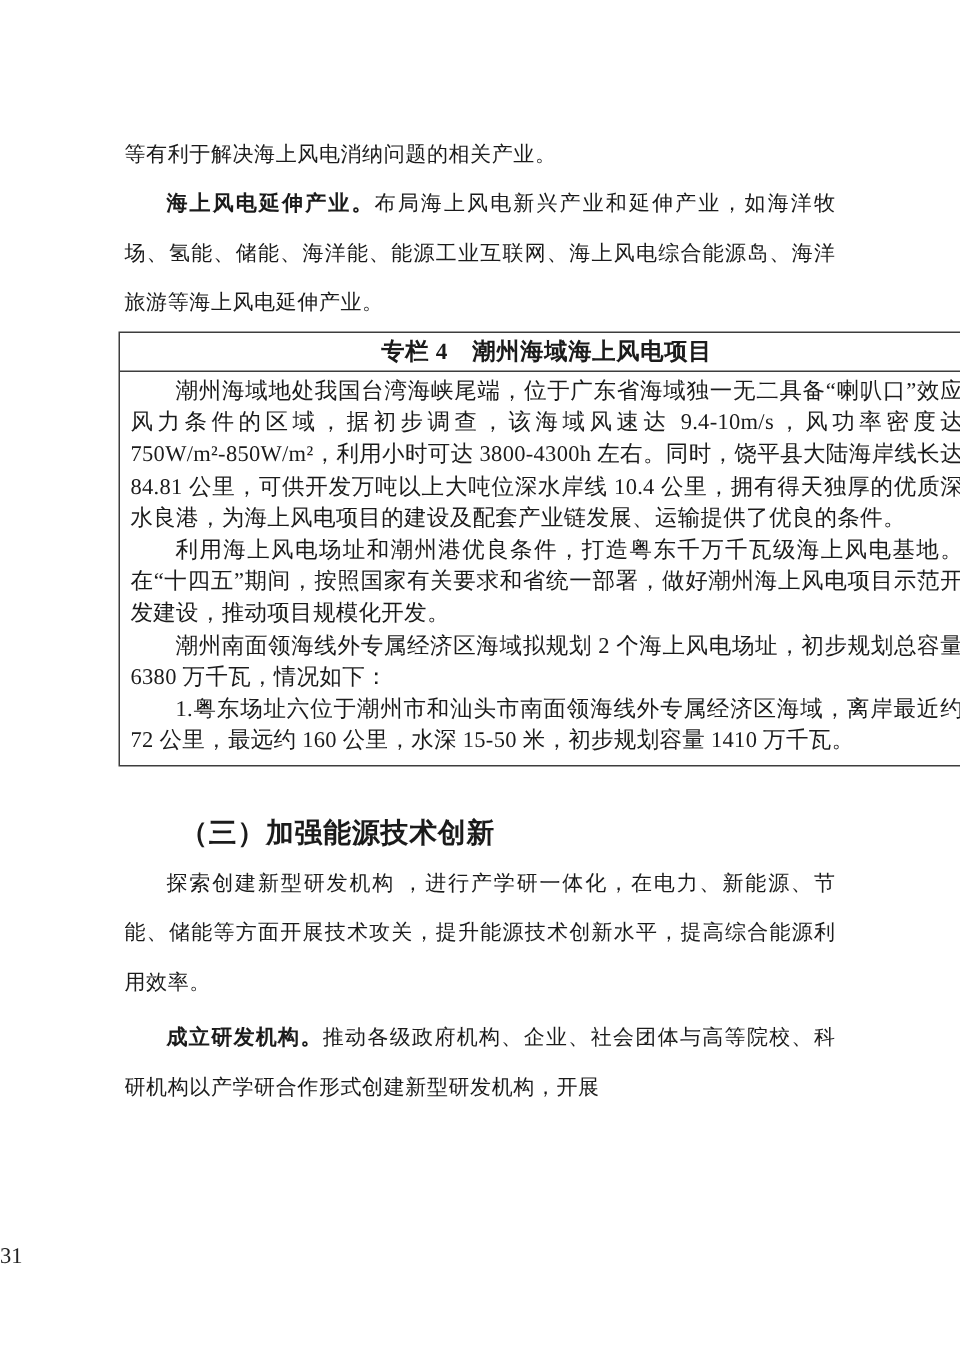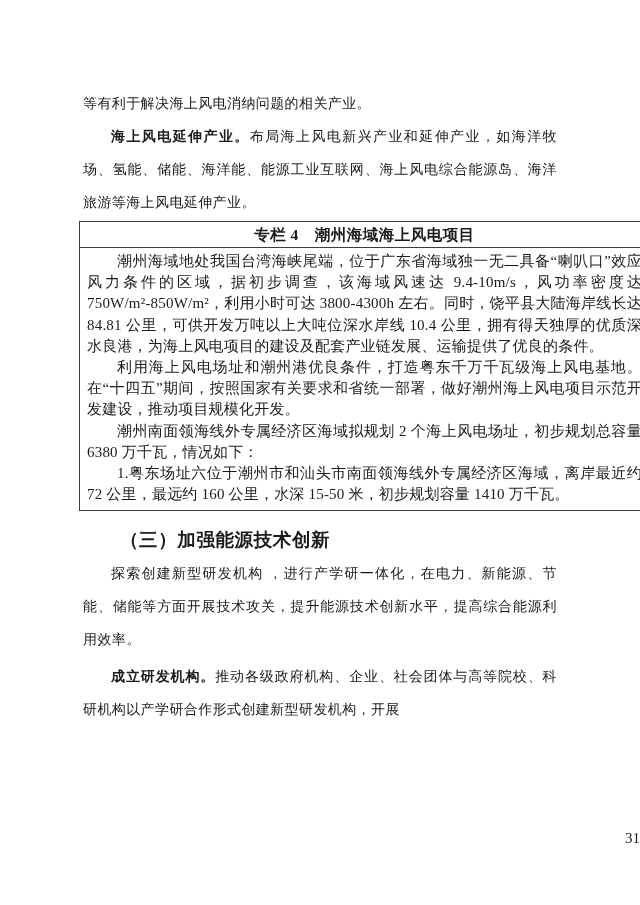--- a/index.html
+++ b/index.html
@@ -41,34 +41,34 @@
   }
   .box-body { padding: 3px 7px 5px 7px; }
   .box-para {
     font-size: 15px;
     line-height: 21.2px;
     text-align: justify;
     text-indent: 2em;
     letter-spacing: 0.2px;
   }
   .section-heading {
-    margin-top: 12px;
+    margin-top: 28px;
     font-size: 18.5px;
     font-weight: bold;
     line-height: 34px;
     text-indent: 2em;
     letter-spacing: 0.6px;
   }
   .para.gap-top { margin-top: 4px; }
   .page-number {
     position: absolute;
     top: 830px;
     left: 0;
     width: 640px;
-    text-align: right;
+    text-align: left;
     font-size: 15px;
     color: #222;
   }
 </style>
 </head>
 <body>
 
 <div class="content">
 
   <p class="para">等有利于解决海上风电消纳问题的相关产业。</p>

